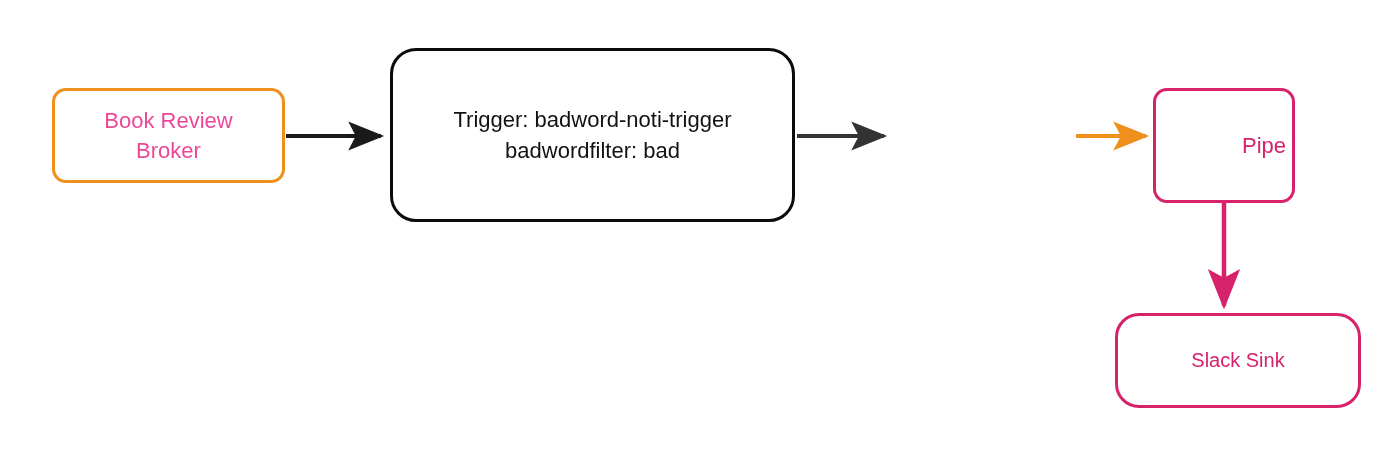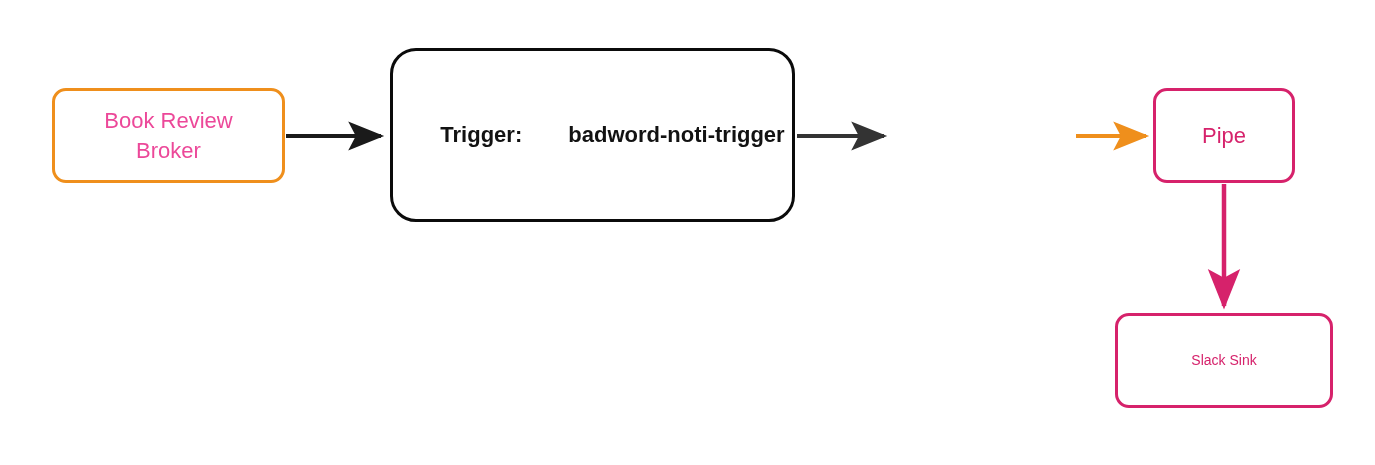--- a/index.html
+++ b/index.html
@@ -65,58 +65,58 @@
     border-radius: 26px;
     color: #121212;
     font-size: 22px;
   }
   #node-trigger .line {
     display: block;
     white-space: nowrap;
     margin: 1px 0;
   }
   #node-trigger b {
-    font-weight: bold;
-    margin-left: 40px;
+    font-weight: normal;
   }
   
   #node-badword-broker {
     left: 893px;
     top: 88px;
     width: 182px;
     height: 95px;
     border-width: 3px;
     border-color: #ef8f1c;
     border-radius: 14px;
     color: #ef8f1c;
     font-size: 22px;
   }
   
   #node-pipe {
     left: 1153px;
     top: 88px;
     width: 142px;
-    height: 95px;
+    height: 115px;
     border-width: 3.5px;
     border-color: #d6226b;
     border-radius: 14px;
     color: #d6226b;
     font-size: 22px;
+    text-align: right;
   }
   
   #node-slack-sink {
     left: 1115px;
     top: 313px;
-    width: 218px;
+    width: 246px;
     height: 95px;
     border-width: 3.5px;
     border-color: #d6226b;
-    border-radius: 14px;
+    border-radius: 24px;
     color: #d6226b;
-    font-size: 14px;
+    font-size: 20px;
   }
 </style>
 </head>
 <body>
 
 <div id="canvas">
 
   <svg class="edges" viewBox="0 0 1375 465">
     <defs>
       <marker id="arrow-black" markerWidth="10" markerHeight="10" refX="8.2" refY="4" orient="auto" markerUnits="strokeWidth">
@@ -148,20 +148,23 @@
       <span>Broker</span>
     </span>
   </div>
 
   <div class="node" id="node-trigger">
     <span class="node-label">
       <span class="line">
         <b>Trigger:</b>
         <b>badword-noti-trigger</b>
       </span>
+      <span class="line">
+        <b>badwordfilter</b><span>: bad</span>
+      </span>
     </span>
   </div>
 
 
   <div class="node" id="node-pipe">
     <span class="node-label">Pipe</span>
   </div>
 
   <div class="node" id="node-slack-sink">
     <span class="node-label">Slack Sink</span>

